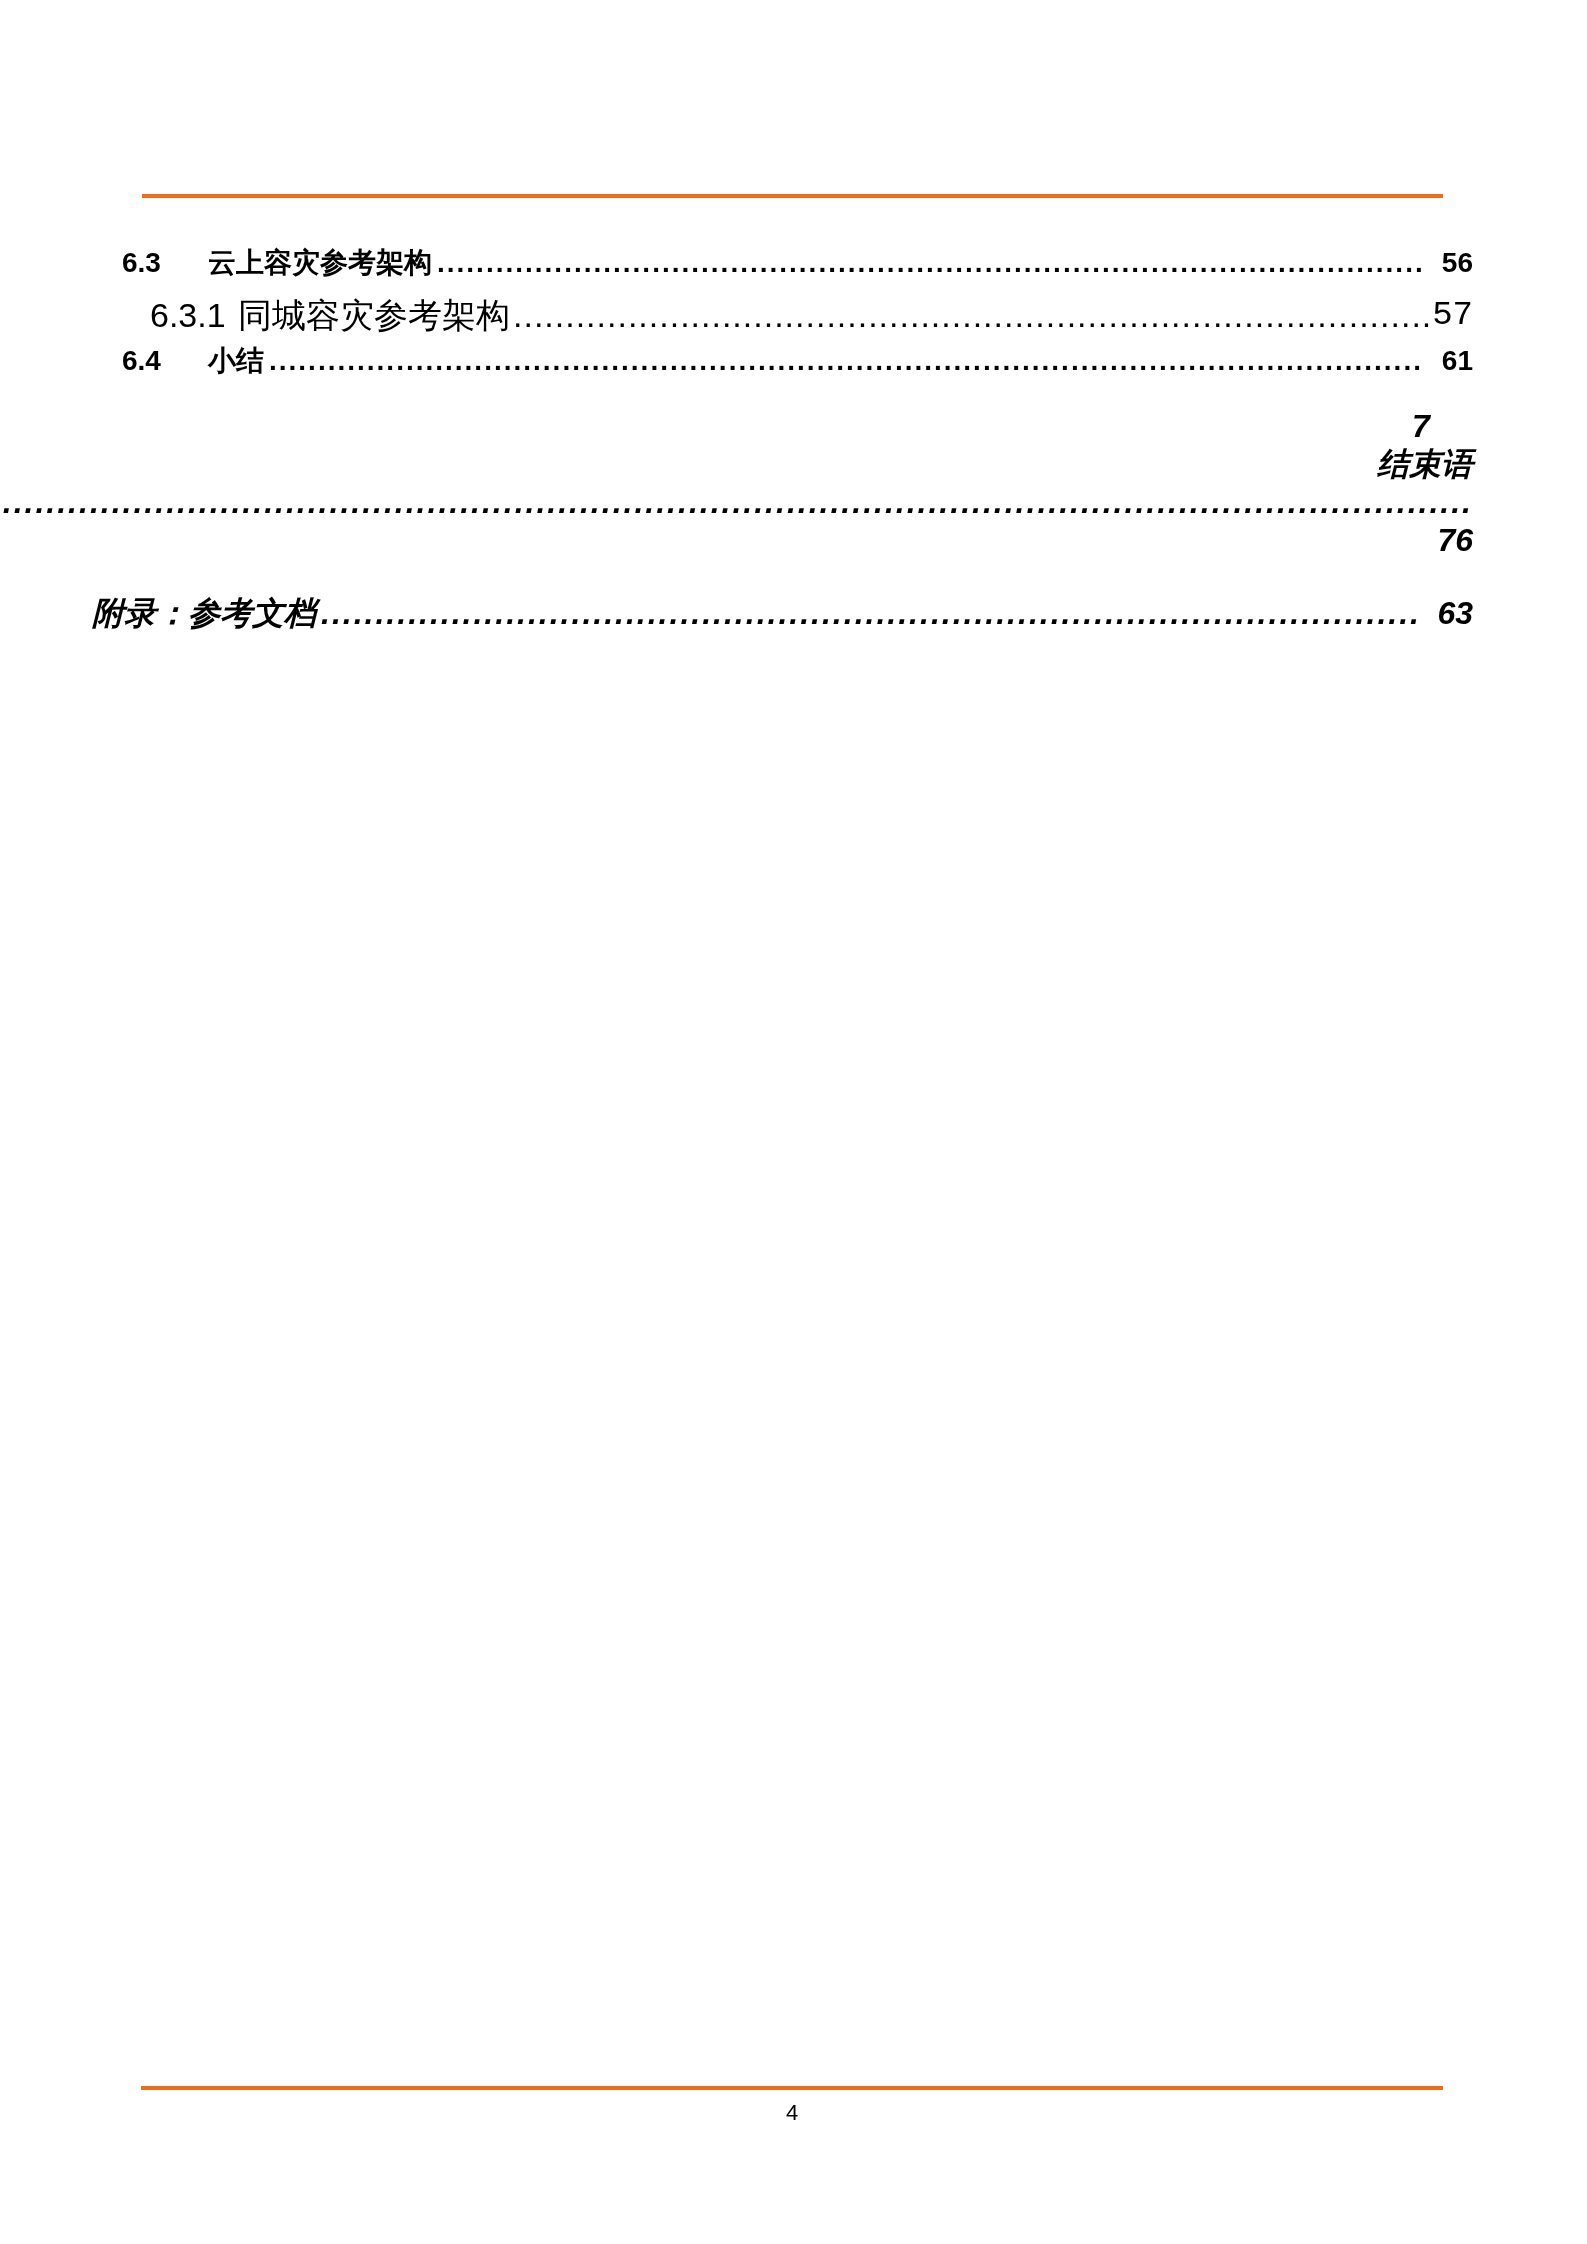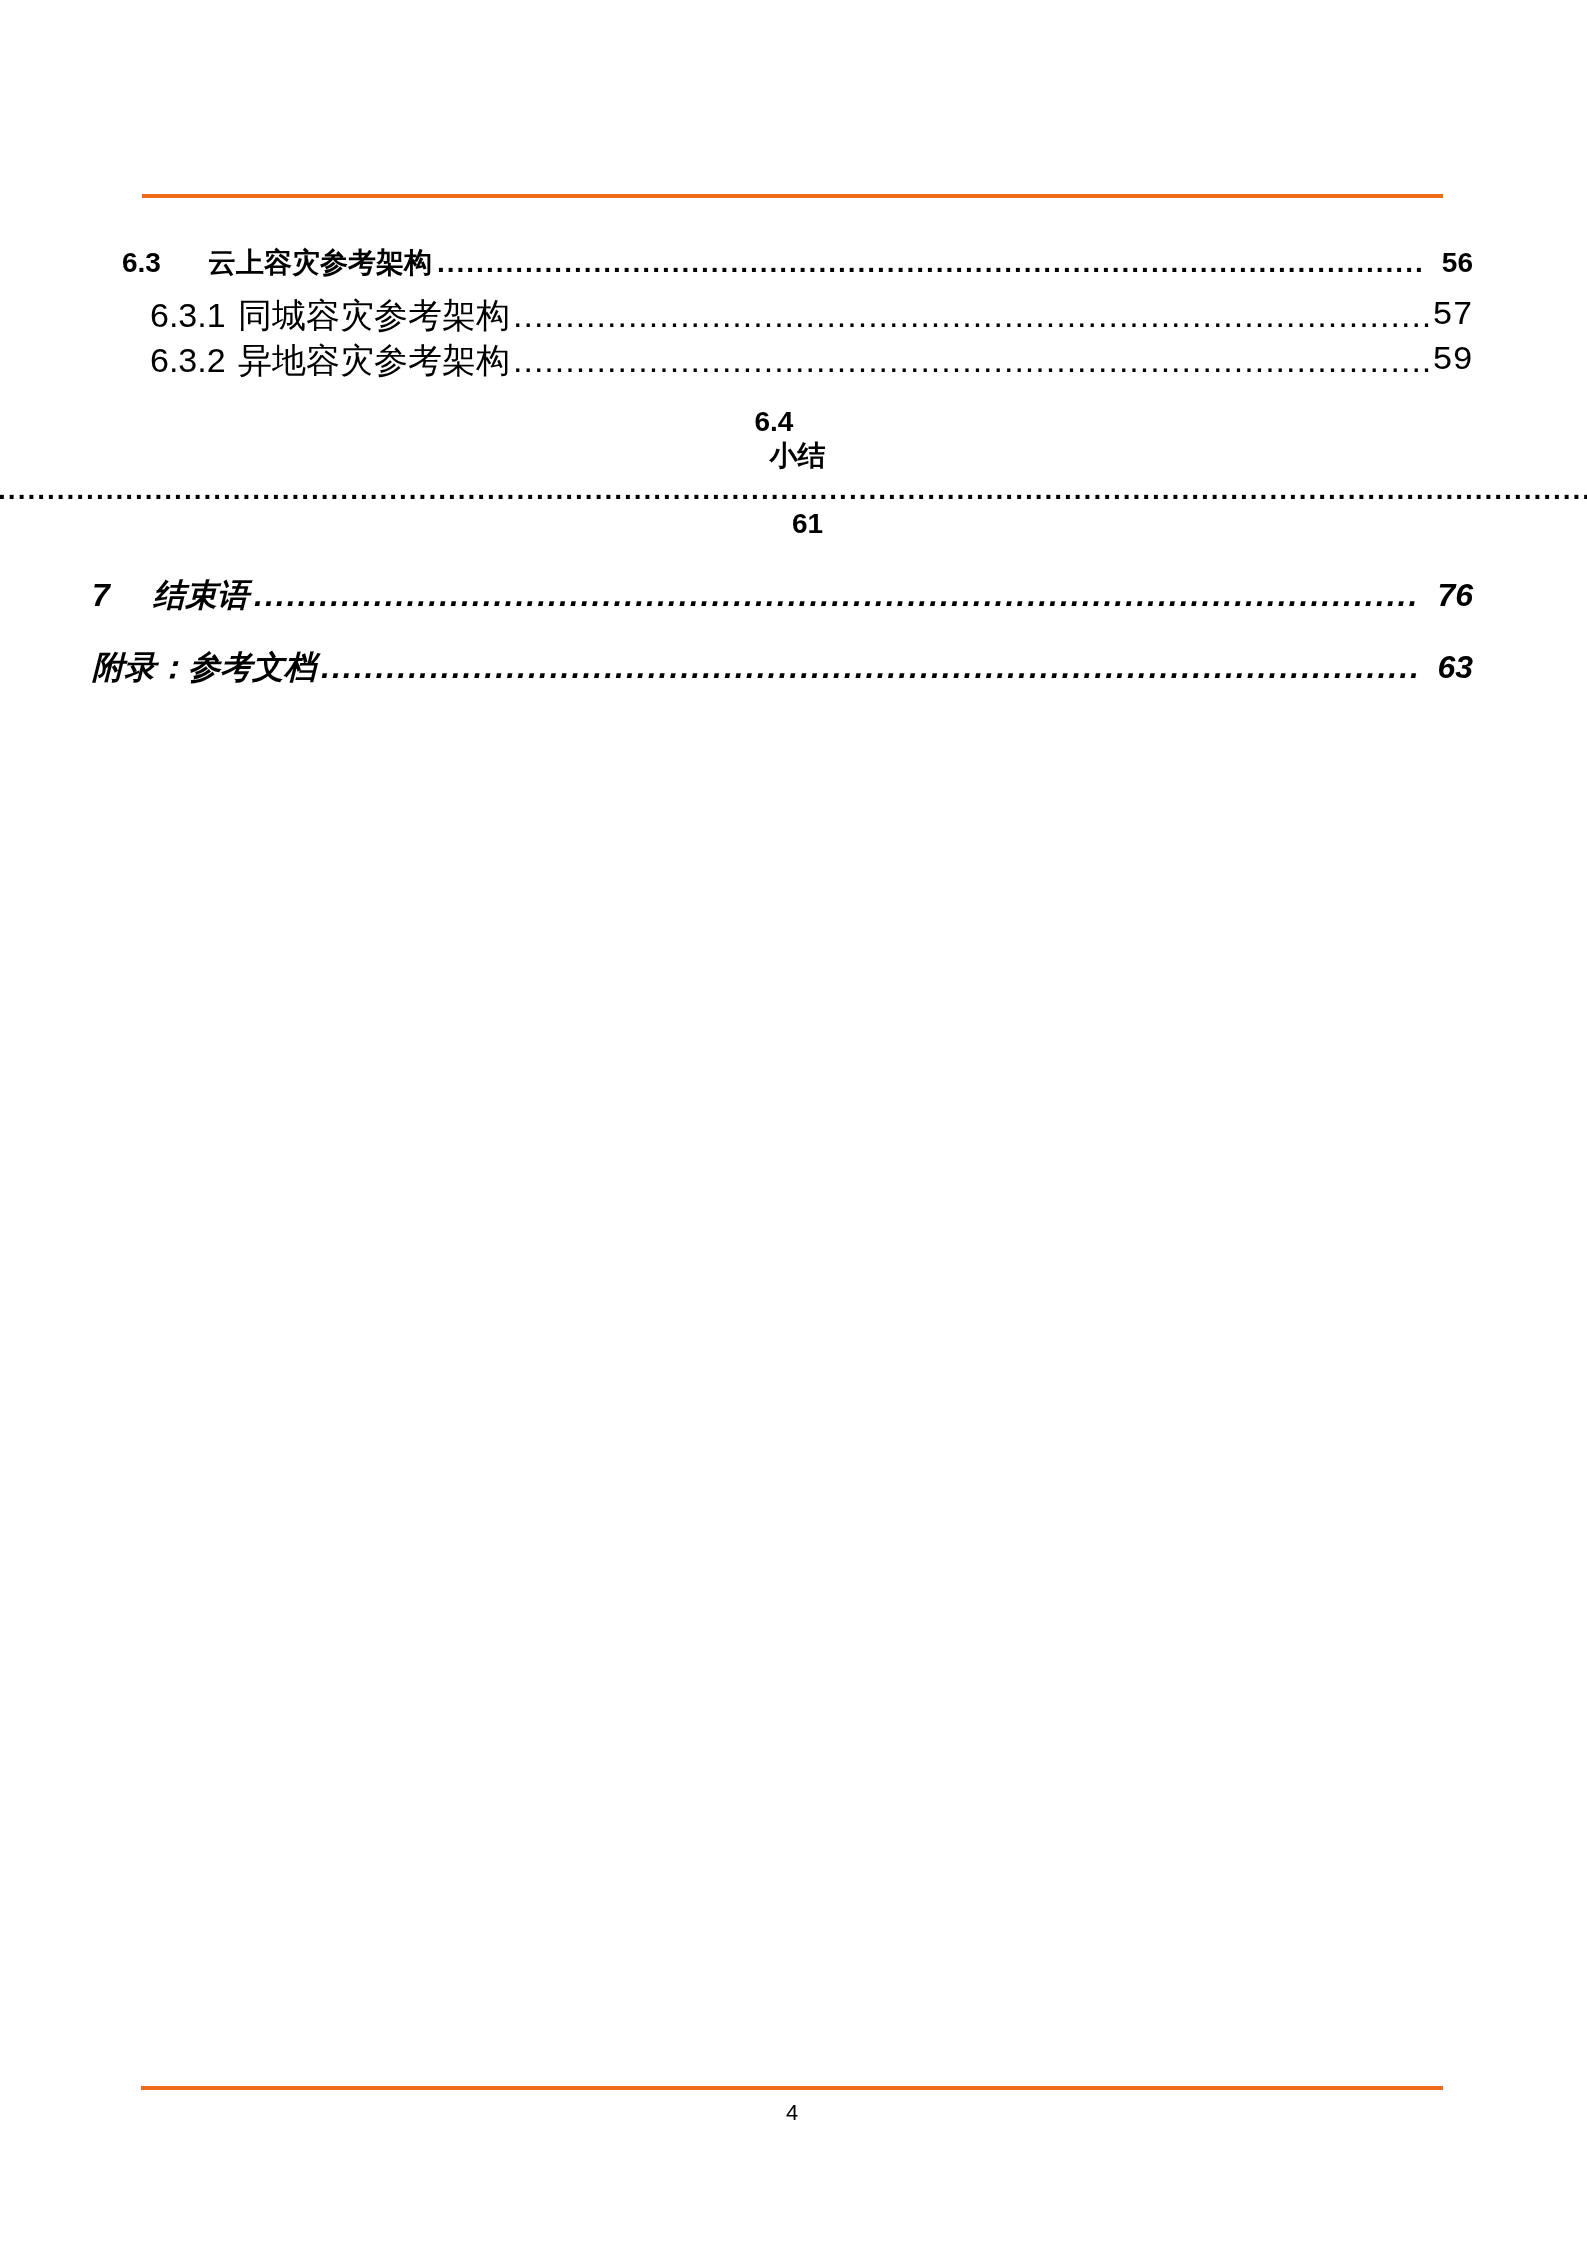--- a/index.html
+++ b/index.html
@@ -25,21 +25,21 @@
     background: var(--accent, #F06C1A);
   }
   .toc {
     position: absolute;
     left: 0;
     top: 246px;
     width: 1473px; 
   }
   .toc-row {
     display: flex;
-    align-items: center;
+    align-items: flex-end;
     white-space: nowrap;
   }
   .toc-num { flex: 0 0 auto; }
   .toc-title { flex: 0 0 auto; }
   .toc-leader {
     flex: 1 1 auto;
     overflow: hidden;
     padding-left: 5px;
     min-width: 0;
   }
@@ -120,26 +120,20 @@
     <span class="toc-title">云上容灾参考架构</span>
     <span class="toc-leader"></span>
     <span class="toc-page">56</span>
   </div>
       <div class="toc-row lvl-h3">
     <span class="toc-num">6.3.1</span>
     <span class="toc-title">同城容灾参考架构</span>
     <span class="toc-leader"></span>
     <span class="toc-page">57</span>
   </div>
-      <div class="toc-row lvl-h3">
-    <span class="toc-num">6.3.2</span>
-    <span class="toc-title">异地容灾参考架构</span>
-    <span class="toc-leader"></span>
-    <span class="toc-page">59</span>
-  </div>
       <div class="toc-row lvl-h2">
     <span class="toc-num">6.4</span>
     <span class="toc-title">小结</span>
     <span class="toc-leader"></span>
     <span class="toc-page">61</span>
   </div>
       <div class="toc-row lvl-h1">
     <span class="toc-num">7</span>
     <span class="toc-title">结束语</span>
     <span class="toc-leader"></span>

